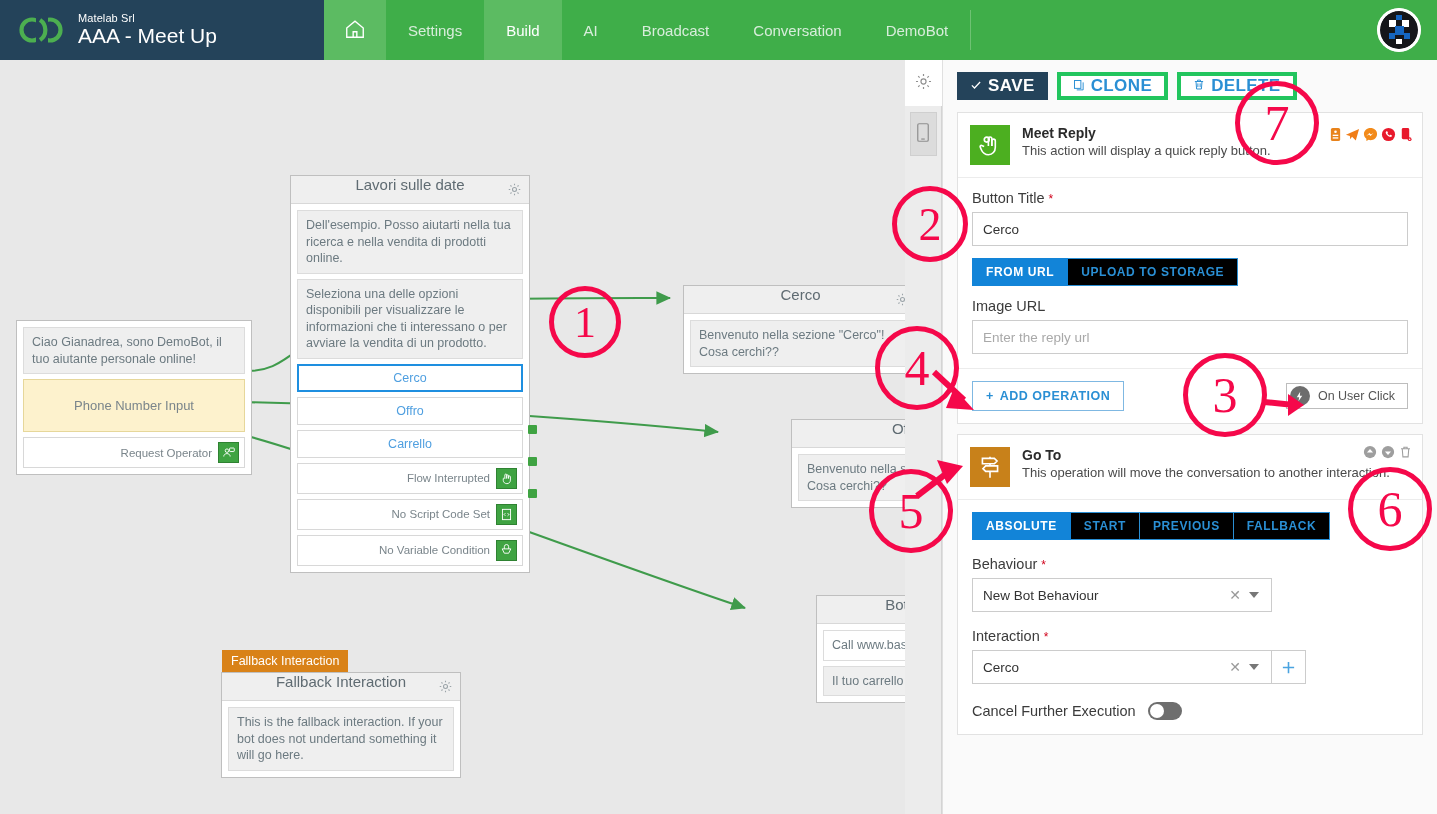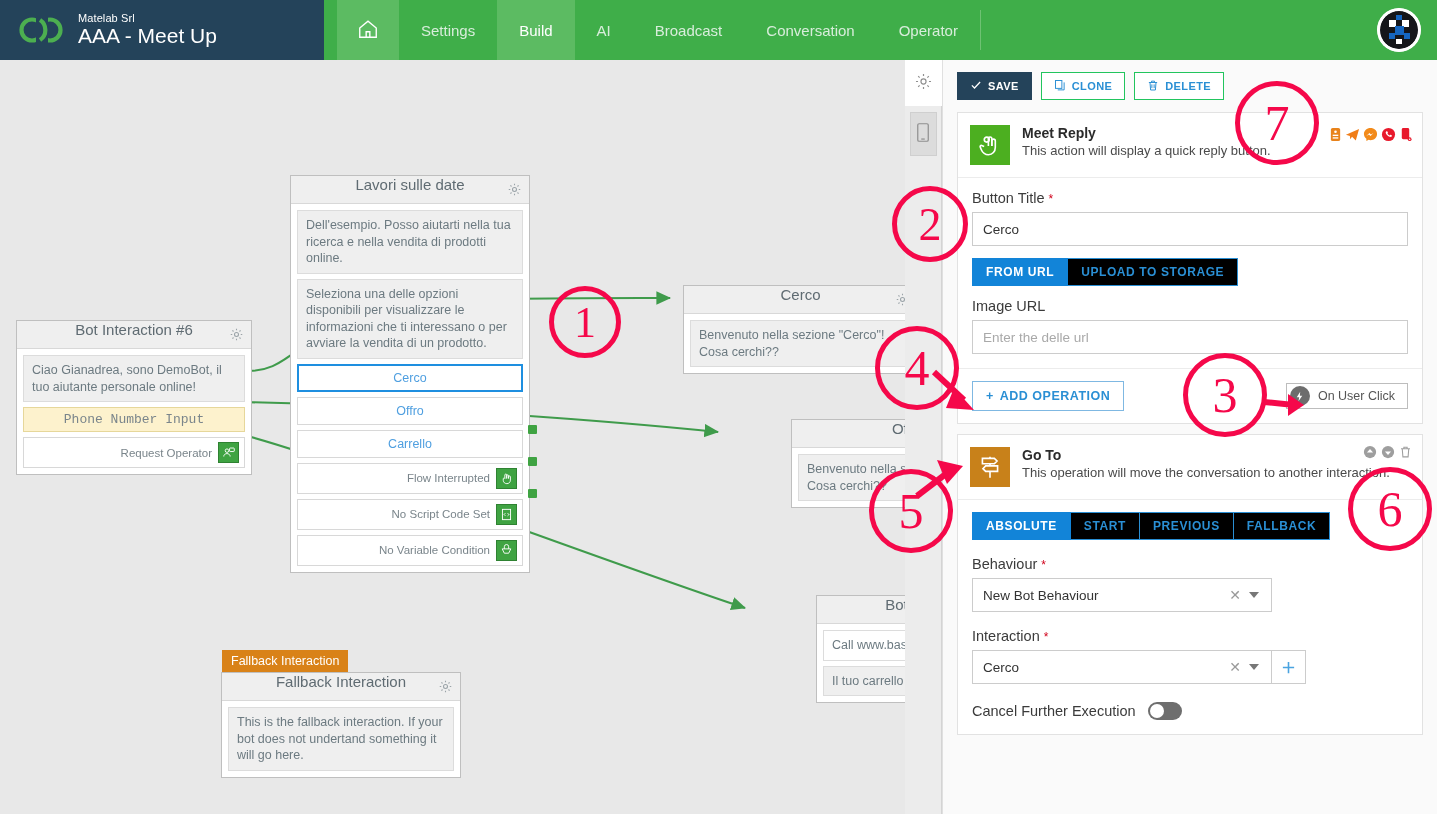--- a/index.html
+++ b/index.html
@@ -12,21 +12,21 @@
   }
   #app { position: relative; width: 1437px; height: 814px; }
 
   
   .header { position: absolute; left: 0; top: 0; width: 1437px; height: 60px; background: #3fae49; display: flex; align-items: stretch; }
   .brand { width: 324px; background: #24435a; display: flex; align-items: center; padding-left: 18px; }
   .brand-logo { width: 48px; height: 30px; margin-right: 12px; flex: 0 0 auto; }
   .brand-text { display: flex; flex-direction: column; justify-content: center; line-height: 1.05; }
   .brand-sub { color: #ffffff; font-size: 11px; letter-spacing: .1px; }
   .brand-title { color: #ffffff; font-size: 21px; font-weight: 400; margin-top: 1px; }
-  .nav { display: flex; align-items: stretch; margin-left: 13px; }
+  .nav { display: flex; align-items: stretch; }
   .nav-item { display: flex; align-items: center; justify-content: center; padding: 0 22px; color: #d8eddb; font-size: 15px; cursor: pointer; }
   .nav-item.home { background: #5cbb62; padding: 0 20px; }
   .nav-item.active { background: #5cbb62; color: #ffffff; }
   .nav-divider { width: 1px; background: #6ec273; margin: 10px 0; }
   .header-right { margin-left: auto; display: flex; align-items: center; padding-right: 16px; }
   .avatar { width: 44px; height: 44px; border-radius: 50%; overflow: hidden; background: #ffffff; position: relative; }
 
   
   .toolbar { position: absolute; left: 0; top: 60px; width: 645px; height: 52px; background: #ffffff; display: flex; align-items: center; padding: 0 10px; border-right: 1px solid #d6d6d6; border-bottom: 1px solid #d6d6d6; }
   .behaviour-select { width: 348px; height: 32px; border: 1px solid #5aa0d8; border-radius: 2px; display: flex; align-items: center; padding: 0 8px 0 12px; background: #fff; position: relative; }
@@ -43,38 +43,38 @@
   .scroll-v i { position: absolute; left: 1px; top: 4px; width: 7px; height: 620px; background: #c4c4c4; border-radius: 4px; display: block; }
 
   .node { position: absolute; background: #ffffff; border: 1px solid #bfbfbf; }
   .node-head { background: #efefef; border-bottom: 1px solid #d8d8d8; height: 28px; display: flex; align-items: flex-start; justify-content: center; position: relative; color: #5f6b72; font-size: 15px; }
   .node-head .gear { position: absolute; right: 7px; top: 6px; }
   .node-body { padding: 6px; display: flex; flex-direction: column; gap: 5px; }
   .msg { background: #efefef; border: 1px solid #dcdcdc; color: #6c7a81; font-size: 12.5px; line-height: 1.32; padding: 6px 8px; }
   .opt { background: #ffffff; border: 1px solid #d8d8d8; color: #4f9fe0; font-size: 12.5px; text-align: center; padding: 6px 8px; }
   .opt.sel { border: 2px solid #1e8fe0; padding: 5px 7px; }
   .rowitem { background: #ffffff; border: 1px solid #d8d8d8; color: #7a858b; font-size: 11.5px; display: flex; align-items: center; justify-content: flex-end; padding: 4px 5px 4px 8px; gap: 6px; }
-  .rowitem.warn { background: #fdf2cd; border: 1px solid #e6d79a; color: #7a858b; justify-content: center; font-size: 13px; padding: 4px 8px; font-family: Liberation Mono, monospace; }
+  .rowitem.warn { background: #fdf2cd; border: 1px solid #e6d79a; color: #7a858b; justify-content: center; font-size: 13px; padding: 18px 8px; }
   .chip { width: 21px; height: 21px; background: #3fa342; border: 1px solid #2f8232; display: flex; align-items: center; justify-content: center; flex: 0 0 auto; }
   .tag { position: absolute; height: 22px; display: flex; align-items: center; padding: 0 9px; color: #fff; font-size: 12.5px; }
   .tag.start { background: #1e3c52; }
   .tag.fallback { background: #d98218; }
   .anchor { position: absolute; width: 9px; height: 9px; background: #3fa342; border-radius: 1px; }
 
   
   .rail { position: absolute; left: 905px; top: 60px; width: 37px; height: 754px; background: #ececec; border-right: 1px solid #d4d4d4; }
   .rail-btn { width: 37px; height: 46px; display: flex; align-items: center; justify-content: center; cursor: pointer; }
   .rail-btn.on { background: #ffffff; }
   .rail-btn.tile { width: 27px; height: 44px; margin: 6px auto 0; background: #dcdcdc; border: 1px solid #cfcfcf; }
 
   .panel { position: absolute; left: 942px; top: 60px; width: 495px; height: 754px; background: #fafafa; border-left: 1px solid #e0e0e0; }
   .panel-top { padding: 12px 14px 8px 14px; display: flex; gap: 9px; align-items: center; }
-  .btn { height: 28px; padding: 0 12px; display: flex; align-items: center; gap: 6px; font-size: 11px; font-weight: 700; letter-spacing: .4px; cursor: pointer; }
+  .btn { height: 28px; padding: 0 12px; display: flex; align-items: center; gap: 6px; font-size: 17px; font-weight: 700; letter-spacing: .4px; cursor: pointer; }
   .btn.save { background: #24435a; color: #fff; border: 1px solid #24435a; }
-  .btn.out { background: #fff; color: #2a8fd4; border: 1px solid #22c55e; text-align: center; }
+  .btn.out { background: #fff; color: #2a8fd4; border: 4px solid #22c55e; text-align: center; }
 
   .card { margin: 4px 14px 0 14px; background: #fff; border: 1px solid #e2e2e2; }
   .card-head { display: flex; align-items: flex-start; gap: 12px; padding: 12px 12px 12px 12px; border-bottom: 1px solid #ececec; position: relative; }
   .icon-sq { width: 40px; height: 40px; flex: 0 0 auto; display: flex; align-items: center; justify-content: center; }
   .icon-sq.green { background: #4caf20; }
   .icon-sq.orange { background: #c8811a; }
   .card-title { font-size: 14px; font-weight: 700; color: #2b2b2b; }
   .card-desc { font-size: 13px; color: #4a4a4a; margin-top: 2px; }
   .channels { position: absolute; right: 10px; top: 14px; display: flex; gap: 3px; align-items: center; }
   .op-ctrls { position: absolute; right: 10px; top: 10px; display: flex; gap: 4px; align-items: center; }
@@ -142,21 +142,21 @@
       <div class="nav-item">
           <span>AI</span>
         </div>
       <div class="nav-item">
           <span>Broadcast</span>
         </div>
       <div class="nav-item">
           <span>Conversation</span>
         </div>
       <div class="nav-item">
-          <span>Operator</span>
+          <span>DemoBot</span>
         </div>
       <div class="nav-divider"></div>
     </div>
 
     <div class="header-right">
       <div class="avatar">
         <svg width="44" height="44" viewBox="0 0 44 44">
           <circle cx="22" cy="22" r="21" fill="#ffffff"></circle>
           <circle cx="22" cy="22" r="19" fill="#15161a"></circle>
           <rect x="12" y="12" width="7" height="7" fill="#ffffff"></rect>
@@ -230,29 +230,20 @@
         </defs>
 
         <path d="M240,310 C290,318 300,268 380,248 C430,237 600,238 670,238" fill="none" stroke="#3f9b4b" stroke-width="2.1" marker-end="url(#ah)"></path>
 
         <path d="M240,342 C400,345 600,360 718,372" fill="none" stroke="#3f9b4b" stroke-width="2.1" marker-end="url(#ah)"></path>
 
         <path d="M240,374 C340,400 600,500 745,548" fill="none" stroke="#3f9b4b" stroke-width="2.1" marker-end="url(#ah)"></path>
       </svg>
 
       <div class="node" style="left:16px; top:260px; width:236px;">
-        <div class="node-head">
-          <span>Bot Interaction #6</span>
-          <span class="gear">
-            <svg width="15" height="15" viewBox="0 0 24 24" fill="none" stroke="#9aa3a8" stroke-width="1.7">
-                <circle cx="12" cy="12" r="3.2"></circle>
-                <path d="M12 2.8v2.4M12 18.8v2.4M21.2 12h-2.4M5.2 12H2.8M18.5 5.5l-1.7 1.7M7.2 16.8l-1.7 1.7M18.5 18.5l-1.7-1.7M7.2 7.2L5.5 5.5"></path>
-              </svg>
-          </span>
-        </div>
         <div class="node-body">
           <div class="msg">Ciao Gianadrea, sono DemoBot, il tuo aiutante personale online!</div>
           <div class="rowitem warn">Phone Number Input</div>
           <div class="rowitem">
             <span>Request Operator</span>
             <span class="chip">
               <svg width="14" height="14" viewBox="0 0 24 24" fill="none" stroke="#ffffff" stroke-width="1.6">
                   <circle cx="8.5" cy="8" r="3"></circle>
                   <path d="M3 18c0-3 2.5-5 5.5-5s5.5 2 5.5 5"></path>
                   <rect x="13" y="3.5" width="8" height="6" rx="1"></rect>
@@ -453,21 +444,21 @@
           <span class="req">*</span>
         </div>
         <div class="finput">Cerco</div>
 
         <div class="segmented">
           <div class="seg on">FROM URL</div>
           <div class="seg">UPLOAD TO STORAGE</div>
         </div>
 
         <div class="flabel" style="margin-top:12px;">Image URL</div>
-        <div class="finput ph">Enter the delle url</div>
+        <div class="finput ph">Enter the reply url</div>
       </div>
 
       <div class="addrow">
         <div class="addbtn">
           <span>+</span>
           <span>ADD OPERATION</span>
         </div>
         <div class="trigger">
           <span class="bolt">
             <svg width="11" height="11" viewBox="0 0 16 16" fill="#ffffff">

